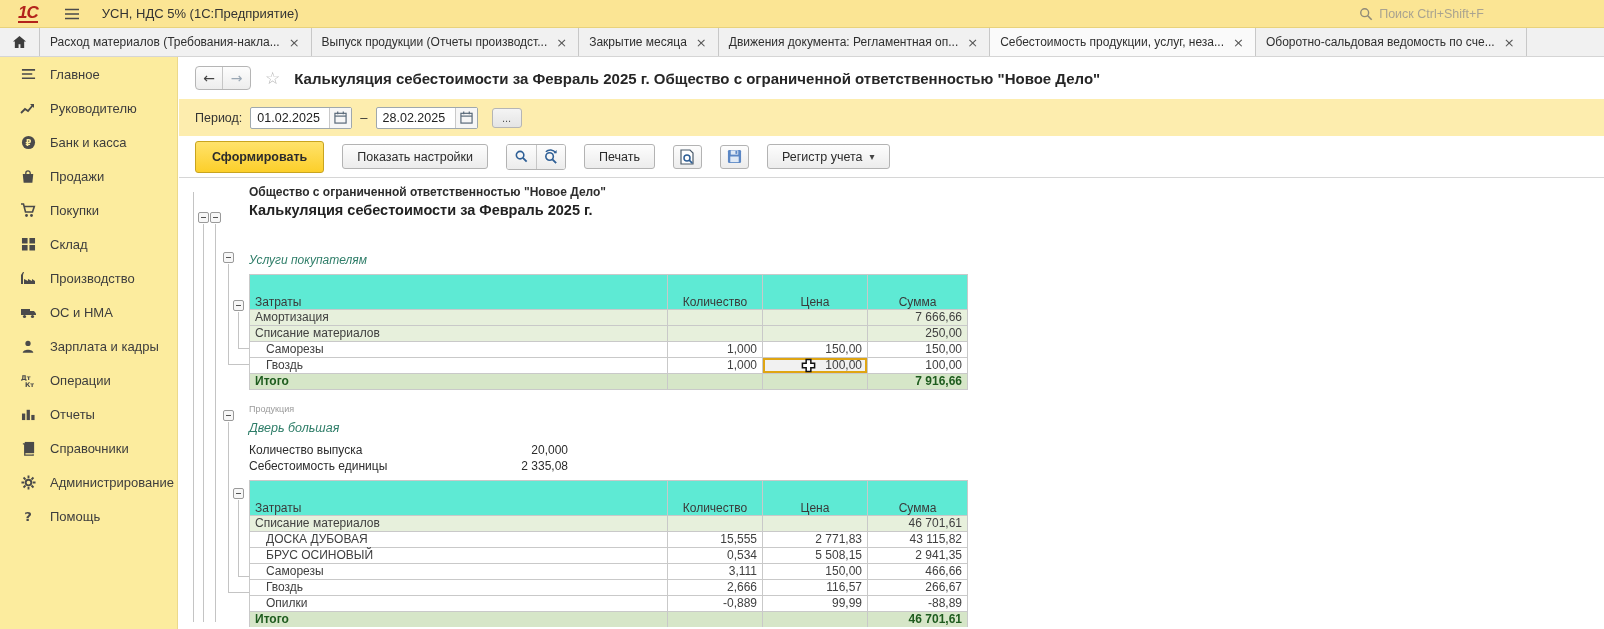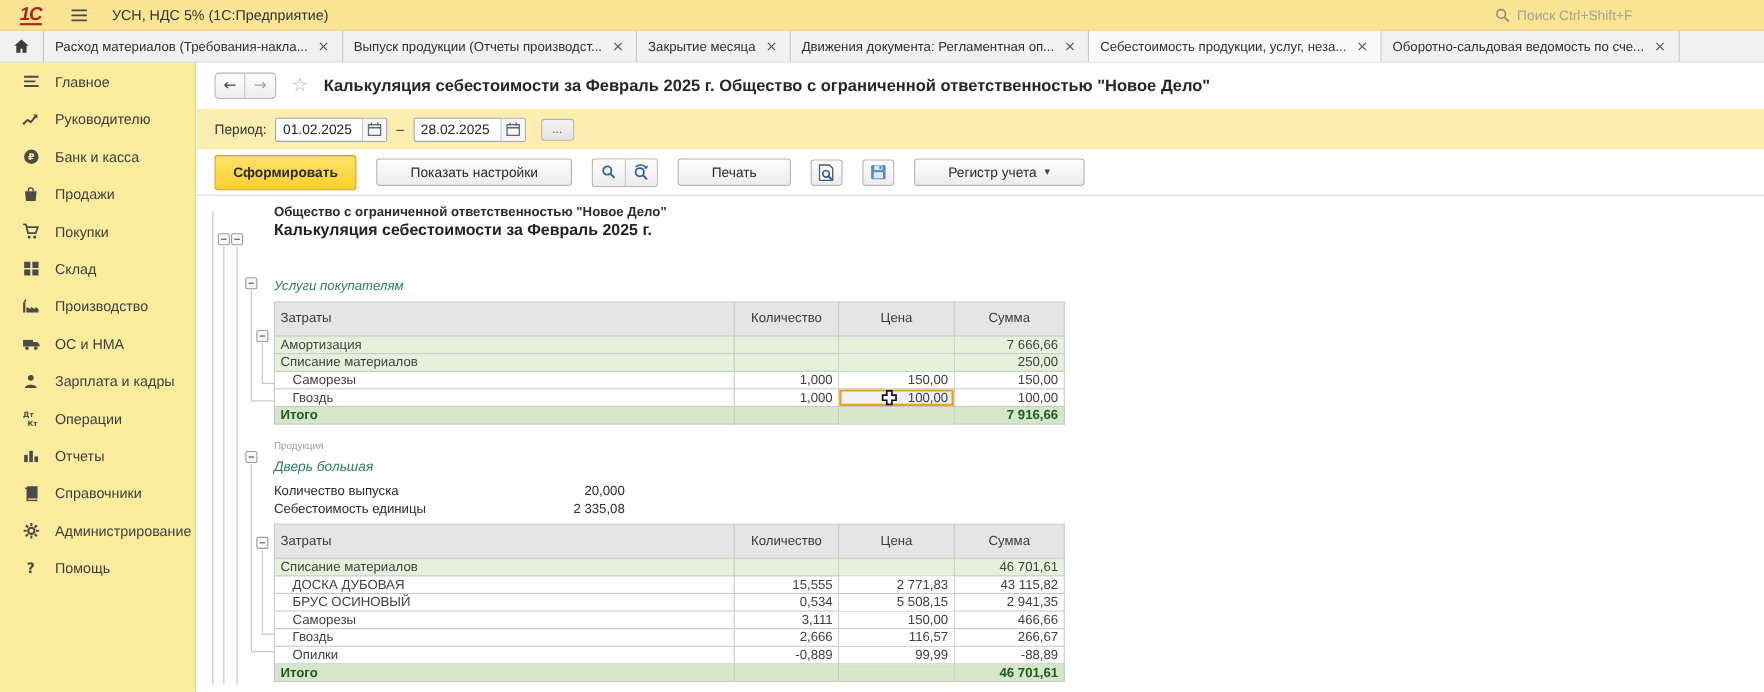--- a/index.html
+++ b/index.html
@@ -38,21 +38,21 @@
 
   .periodband { height:37px; background:#fdedae; display:flex; align-items:center; padding-left:16px; gap:8px; }
   .periodlbl { font-size:12.5px; color:#333; }
   .datebox { display:flex; align-items:center; border:1px solid #9fa8ad; background:#fff; border-radius:2px; height:22px; }
   .dateval { width:78px; padding:0 6px; font-size:12.5px; color:#222; }
   .calbtn { width:22px; height:20px; display:flex; align-items:center; justify-content:center; border-left:1px solid #c9c9c9; cursor:pointer; background:#f6f6f6; }
   .dashsep { color:#333; font-size:13px; }
   .morebtn { margin-left:6px; width:30px; height:20px; border:1px solid #b5b5b5; border-radius:3px; background:linear-gradient(#f4f4f4,#e4e4e4); font-size:11px; color:#555; display:flex; align-items:center; justify-content:center; cursor:pointer; }
 
   .toolrow { height:42px; display:flex; align-items:center; padding-left:16px; gap:18px; border-bottom:1px solid #d6d6d6; background:#fff; }
-  .btn { height:25px; display:flex; align-items:center; justify-content:center; padding:0 30px; border:1px solid #b3b3b3; border-radius:3px; background:linear-gradient(#fdfdfd,#ececec); font-size:12.5px; color:#2b2b2b; cursor:pointer; white-space:nowrap; }
+  .btn { height:25px; display:flex; align-items:center; justify-content:center; padding:0 14px; border:1px solid #b3b3b3; border-radius:3px; background:linear-gradient(#fdfdfd,#ececec); font-size:12.5px; color:#2b2b2b; cursor:pointer; white-space:nowrap; }
   .btn.primary { background:linear-gradient(#ffe26b,#fccf2a); border-color:#c8a41f; font-weight:bold; padding:15px 16px; }
   .icongroup { display:flex; border:1px solid #b3b3b3; border-radius:3px; overflow:hidden; }
   .iconbtn { width:29px; height:24px; display:flex; align-items:center; justify-content:center; background:linear-gradient(#fdfdfd,#ececec); cursor:pointer; }
   .icongroup .iconbtn + .iconbtn { border-left:1px solid #c6c6c6; }
   .iconbtn.single { border:1px solid #b3b3b3; border-radius:3px; }
   .caret { font-family:"DejaVu Sans",sans-serif; font-size:10px; color:#444; margin-left:7px; }
 
   
   .report { position:relative; height:449px; background:#fff; overflow:hidden; }
   .rcontent { padding:6px 0 0 70px; }
@@ -60,21 +60,21 @@
   .rtitle { font-size:14.5px; font-weight:bold; color:#222; line-height:21px; }
   .grouplbl { font-size:12px; font-style:italic; color:#2e7d68; margin-top:32px; line-height:15px; }
   .kindlbl { font-size:9px; color:#9a9a9a; margin-top:14px; line-height:11px; }
   .prodlbl { font-size:12.5px; font-style:italic; color:#2e7d68; margin-top:5px; line-height:16px; }
   .stats { width:319px; margin-top:6px; }
   .statrow { display:flex; justify-content:space-between; font-size:12px; line-height:16px; color:#2c2c2c; }
 
   table.rep { border-collapse:collapse; table-layout:fixed; width:718px; margin-top:6px; font-size:12px; }
   table.rep col.c0{width:418px} table.rep col.c1{width:95px} table.rep col.c2{width:105px} table.rep col.c3{width:100px}
   table.rep th, table.rep td { border:1px solid #c9c9c9; padding:0 5px; }
-  table.rep th { background:#e5e5e5; height:31px; vertical-align:top; padding-top:7px; font-weight:normal; color:#3a3a3a; }
+  table.rep th { background:#5eead4; height:31px; vertical-align:top; padding-top:20px; font-weight:normal; color:#3a3a3a; }
   table.rep th.hl { text-align:left; }
   table.rep th.hc { text-align:center; }
   table.rep td { height:16px; line-height:15px; color:#404040; background:#fff; }
   tr.group td { background:#e7f0dc; }
   tr.total td { background:#d6e6c8; font-weight:bold; color:#1e5c1e; border-top:1px solid #a4b79b; }
   tr.item td.c-label { padding-left:16px; }
   td.c-num { text-align:right; }
   td.c-price { position:relative; }
   td.c-price.selected { box-shadow:inset 0 0 0 2px #dfa513; background:#f1f1f1; }
   .cellcur { display:none; }

